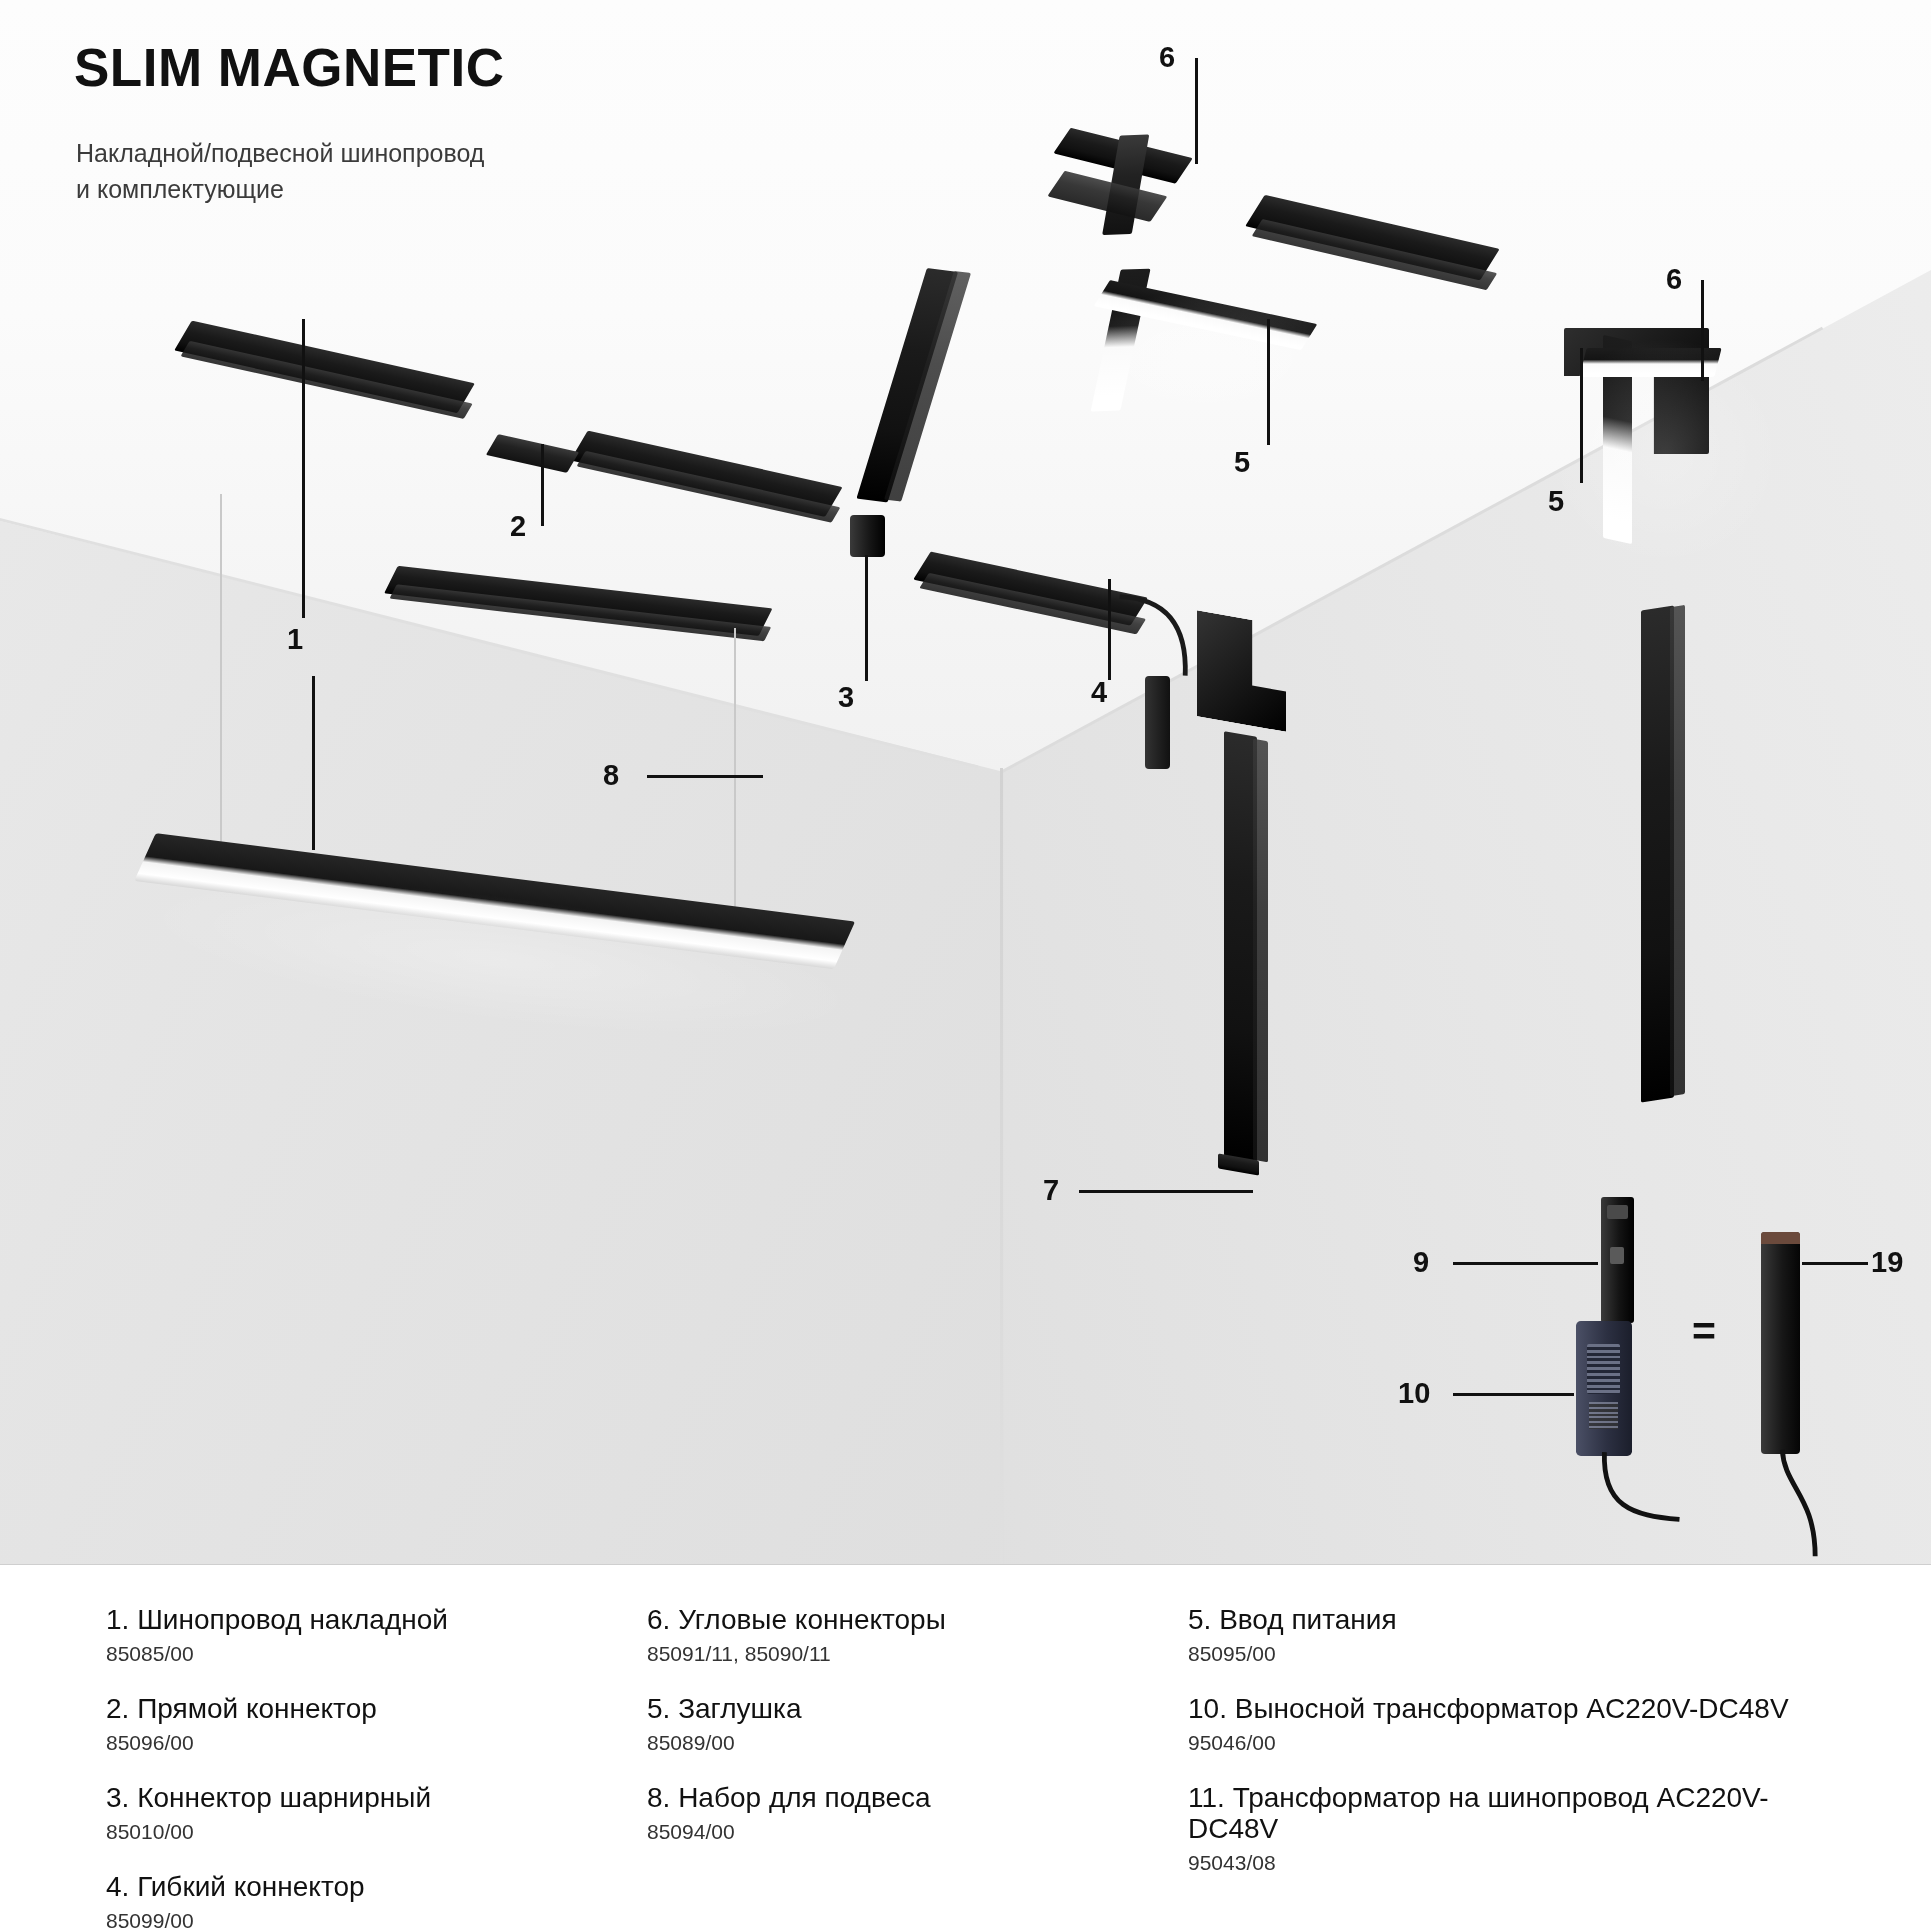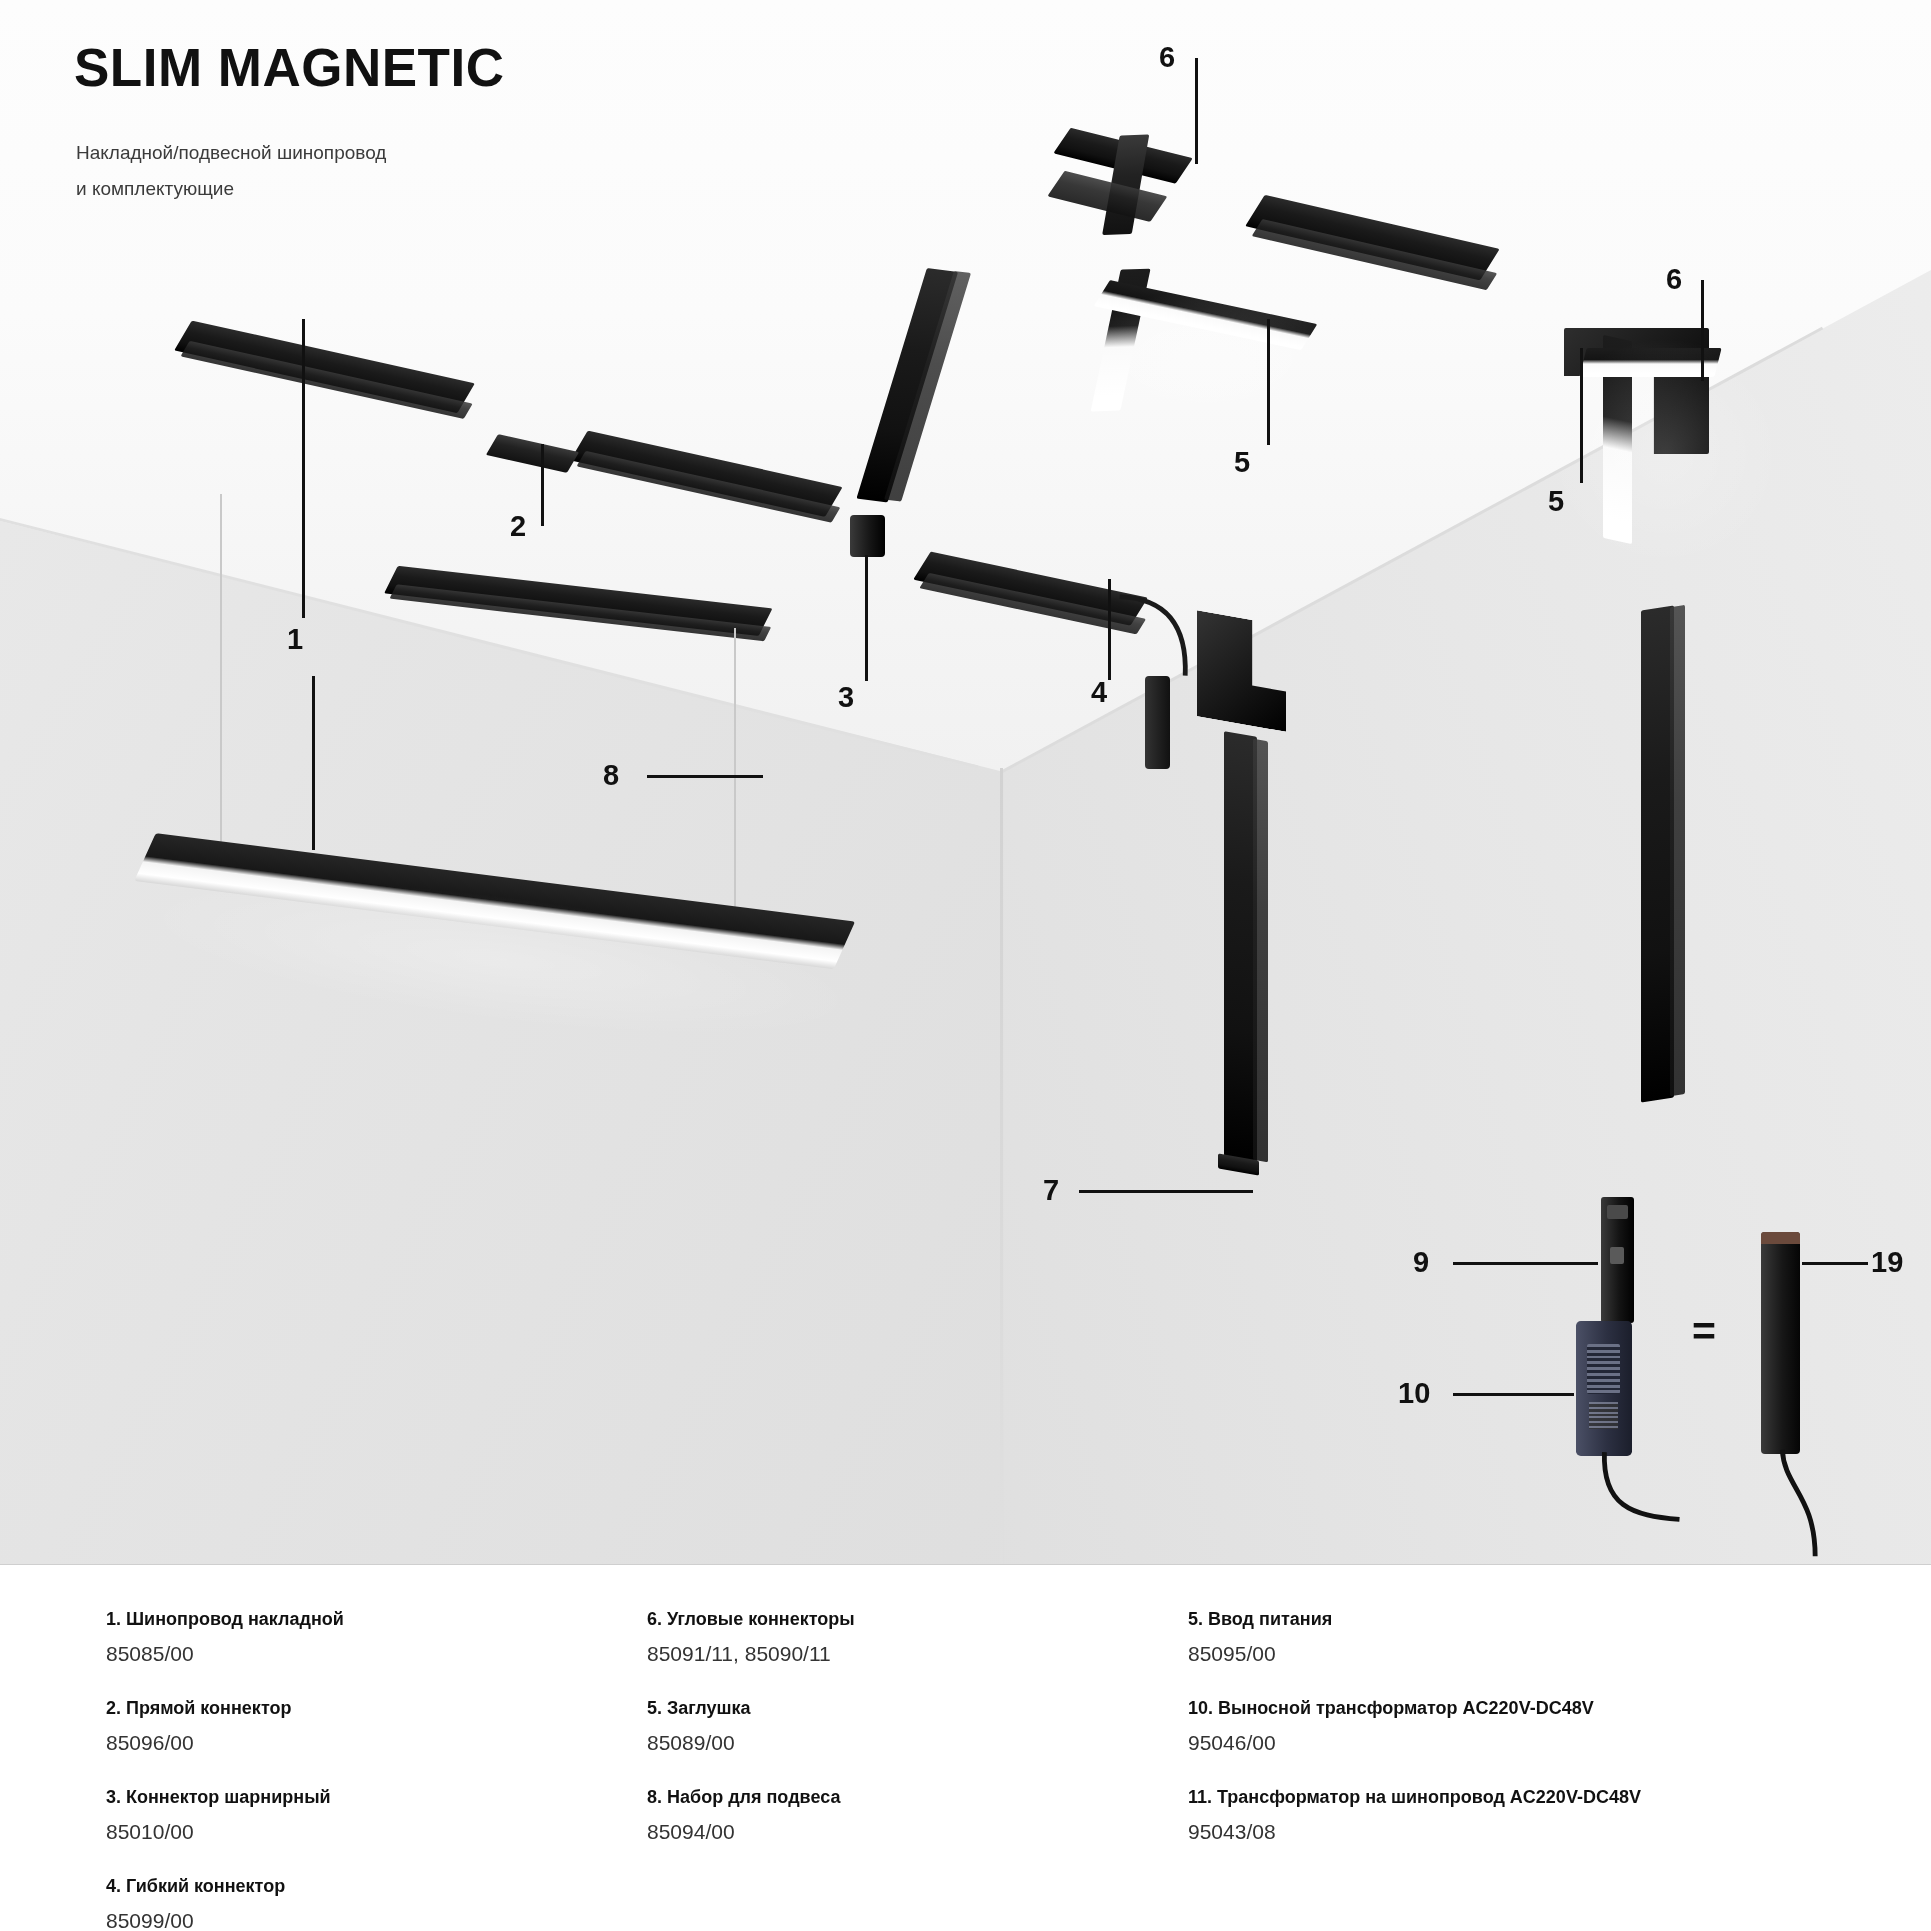--- a/index.html
+++ b/index.html
@@ -36,29 +36,29 @@
   .bar.lit{background:linear-gradient(to bottom,#262626 0%,#181818 48%,#f4f4f4 60%,#ffffff 84%,#d8d8d8 100%);}
   .bar.litslim{background:linear-gradient(to bottom,#1d1d1d 0%,#141414 40%,#fafafa 55%,#ffffff 90%);}
   .glow{position:absolute;background:radial-gradient(ellipse at center, rgba(255,255,255,.55), rgba(255,255,255,0) 70%);}
 
   
   .lead{position:absolute;background:#111;}
   .num{position:absolute;font-size:29px;font-weight:700;color:#111;font-family:"Liberation Sans",sans-serif;}
 
   
   .title{position:absolute;left:74px;top:37px;font-size:53px;font-weight:700;letter-spacing:0.5px;color:#111;}
-  .subtitle{position:absolute;left:76px;top:135px;font-size:19px;line-height:36px;color:#3b3b3b;}
+  .subtitle{position:absolute;left:76px;top:135px;font-size:25px;line-height:36px;color:#3b3b3b;}
 
   
   .legend{position:absolute;left:0;top:1564px;width:1931px;height:367px;background:#fff;border-top:1.9px solid #cfcfcf;}
   .legend-cols{position:absolute;left:106px;top:39px;width:1767px;display:flex;gap:0px;}
   .col{width:541px;}
   .col.c3{width:618px;}
   .item{margin-bottom:25px;}
-  .item .nm{font-size:18px;font-weight:700;color:#111;line-height:31px;}
+  .item .nm{font-size:28px;font-weight:400;color:#111;line-height:31px;}
   .item .code{font-size:21px;color:#333;line-height:29px;margin-top:3.9px;}
 </style>
 </head>
 <body>
 
 <div id="page">
 
   <div class="scene">
     <div class="ceiling"></div>
     <div class="wall-left"></div>

